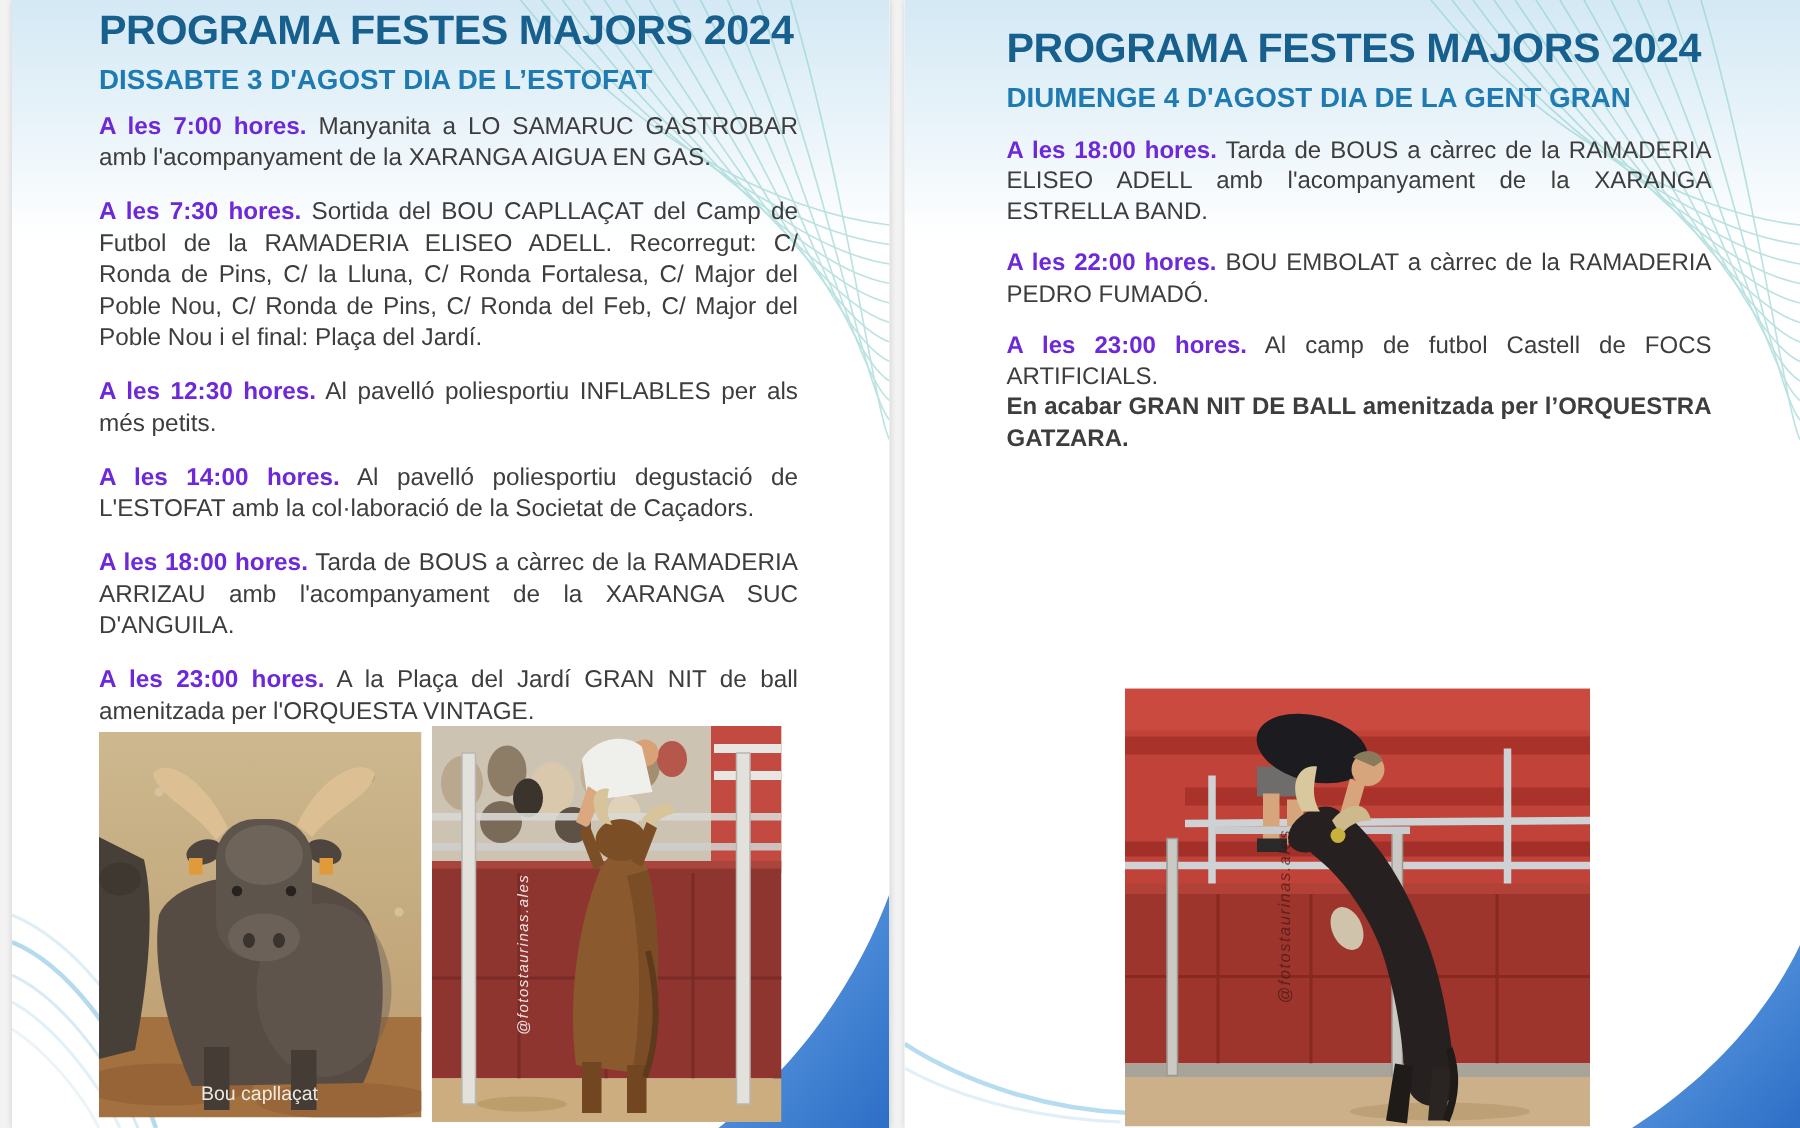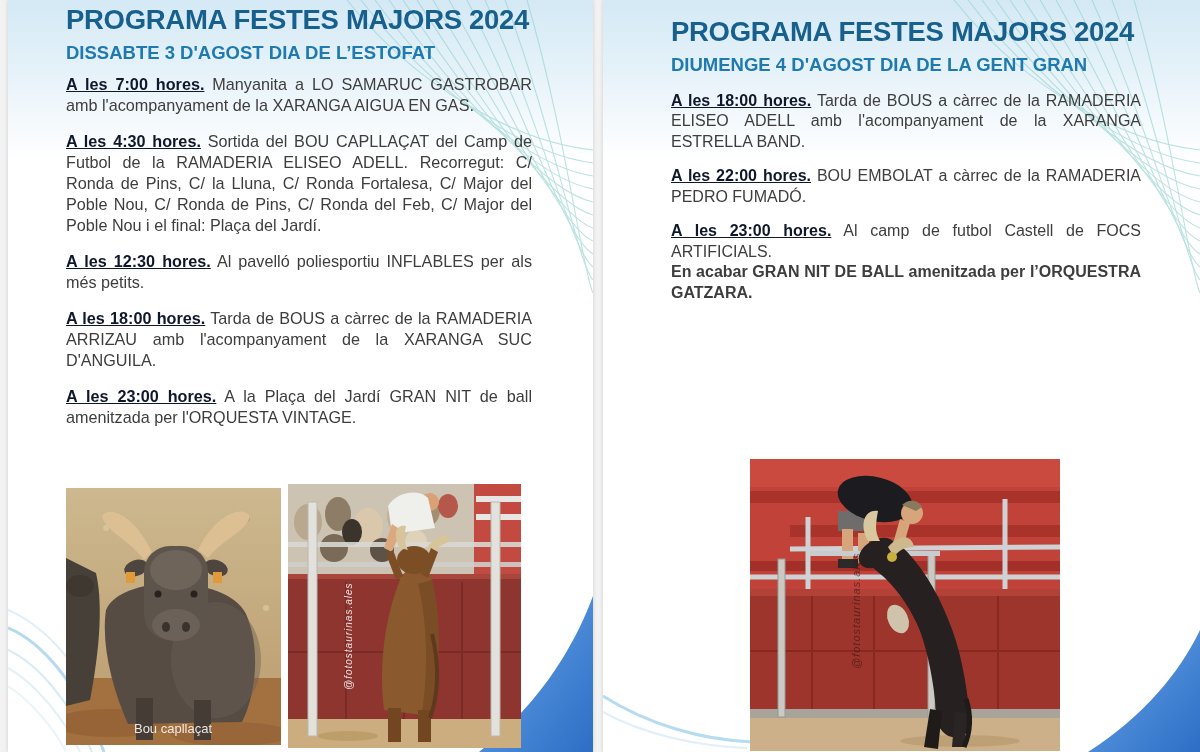--- a/index.html
+++ b/index.html
@@ -42,21 +42,21 @@
     margin:6px 0 0;font-size:18.5px;line-height:1.2;font-weight:700;
     color:#1e7ab0;letter-spacing:0;
   }
   .page-left  .events{margin-top:10px;}
   .page-right .events{margin-top:15px;}
   p.event{
     margin:0 0 15px;font-size:16.2px;line-height:21px;color:#3d3d3d;
     text-align:justify;
   }
   .page-right p.event{font-size:16px;line-height:20.5px;margin-bottom:14px;}
-  .time{color:#0f172a;font-weight:700;text-decoration:underline;}
+  .time{color:#6d28d9;font-weight:700;}
   .etext2{display:block;font-weight:bold;}
 
   figure.photo{position:absolute;margin:0;z-index:2;}
   .photo-l1{left:58px;top:488px;width:215px;height:257px;}
   .photo-l2{left:280px;top:484px;width:233px;height:264px;}
   .photo-r1{left:147px;top:459px;width:310px;height:292px;}
   figure.photo svg{display:block;width:100%;height:100%;}
 </style>
 </head>
 <body>
@@ -103,26 +103,30 @@
 
   <div class="content">
     <h1 class="ptitle">PROGRAMA FESTES MAJORS 2024</h1>
     <h2 class="psubtitle">DISSABTE 3 D'AGOST DIA DE L’ESTOFAT</h2>
     <div class="events">
       <p class="event">
         <span class="time">A les 7:00 hores.</span>
         <span class="etext">Manyanita a LO SAMARUC GASTROBAR amb l'acompanyament de la XARANGA AIGUA EN GAS.</span>
       </p>
       <p class="event">
-        <span class="time">A les 4:30 hores.</span>
+        <span class="time">A les 7:30 hores.</span>
         <span class="etext">Sortida del BOU CAPLLAÇAT del Camp de Futbol de la RAMADERIA ELISEO ADELL. Recorregut: C/ Ronda de Pins, C/ la Lluna, C/ Ronda Fortalesa, C/ Major del Poble Nou, C/ Ronda de Pins, C/ Ronda del Feb, C/ Major del Poble Nou i el final: Plaça del Jardí.</span>
       </p>
       <p class="event">
         <span class="time">A les 12:30 hores.</span>
         <span class="etext">Al pavelló poliesportiu INFLABLES per als més petits.</span>
+      </p>
+      <p class="event">
+        <span class="time">A les 14:00 hores.</span>
+        <span class="etext">Al pavelló poliesportiu degustació de L'ESTOFAT amb la col·laboració de la Societat de Caçadors.</span>
       </p>
       <p class="event">
         <span class="time">A les 18:00 hores.</span>
         <span class="etext">Tarda de BOUS a càrrec de la RAMADERIA ARRIZAU amb l'acompanyament de la XARANGA SUC D'ANGUILA.</span>
       </p>
       <p class="event">
         <span class="time">A les 23:00 hores.</span>
         <span class="etext">A la Plaça del Jardí GRAN NIT de ball amenitzada per l'ORQUESTA VINTAGE.</span>
       </p>
     </div>

